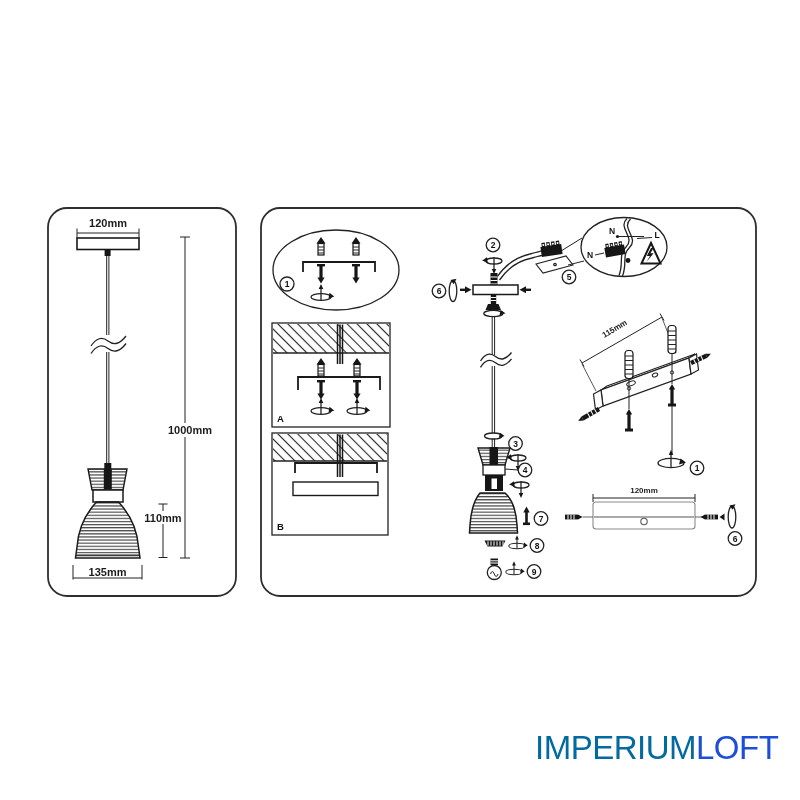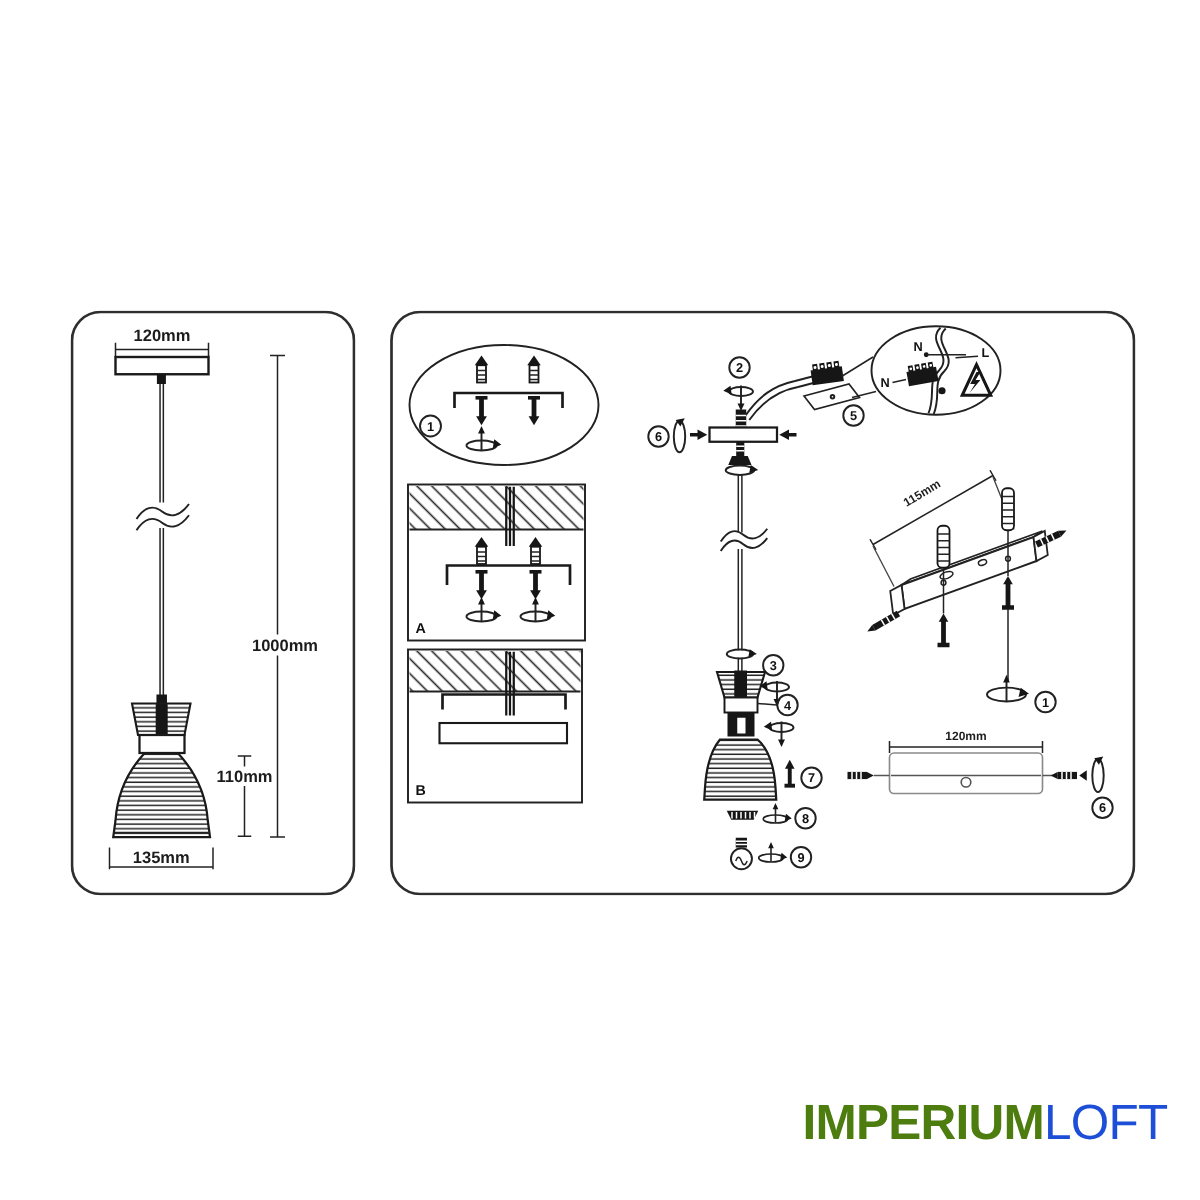--- a/index.html
+++ b/index.html
@@ -12,21 +12,21 @@
   .lnb{stroke:#1a1a1a;fill:none;stroke-width:1.8;}
   .fb{fill:#161616;stroke:none;}
   .wt{stroke:#fff;stroke-width:1;fill:none;}
   .dimL{font:700 11px "Liberation Sans",sans-serif;fill:#1c1c1c;text-anchor:middle;}
   .dimS{font:700 8px "Liberation Sans",sans-serif;fill:#1c1c1c;text-anchor:middle;}
   .num{font:700 8.5px "Liberation Sans",sans-serif;fill:#111;text-anchor:middle;}
   .lbl{font:700 9.5px "Liberation Sans",sans-serif;fill:#111;}
   .nl{font:700 8.5px "Liberation Sans",sans-serif;fill:#111;text-anchor:middle;}
   .logo{position:absolute;left:535px;top:729px;width:232px;font-size:33px;letter-spacing:-0.5px;
     font-weight:400;white-space:nowrap;}
-  .logo .p1{color:#4d7c0f;font-weight:bold;}
+  .logo .p1{color:#0369a1;}
   .logo .p2{color:#1d4ed8;}
 </style>
 </head>
 <body>
 
 <div class="stage">
 
   <div class="panel" style="left:47px;top:207px;">
     <svg width="190" height="390" viewBox="0 0 190 390">
       <defs>

